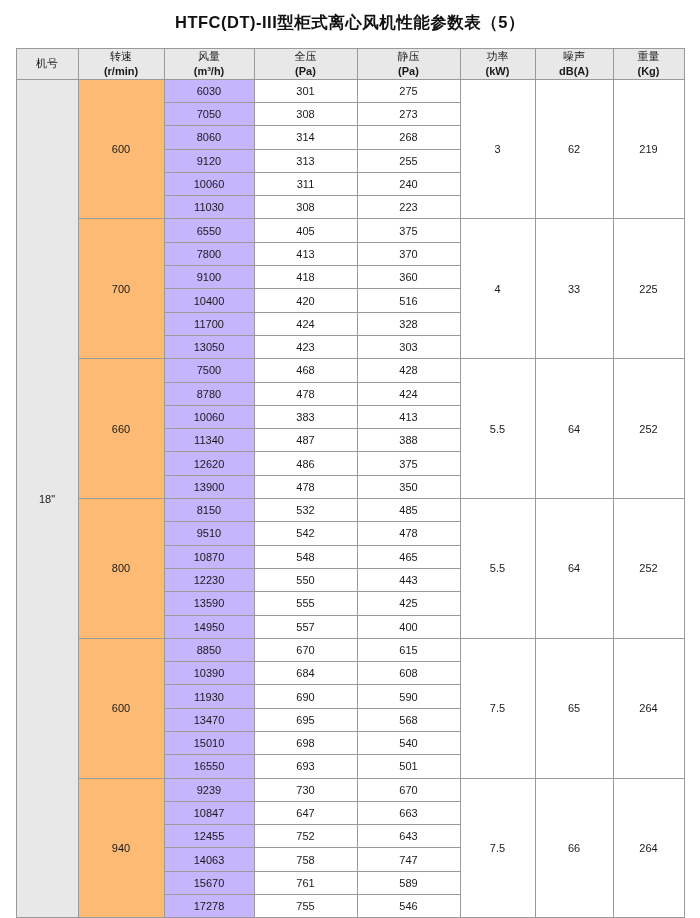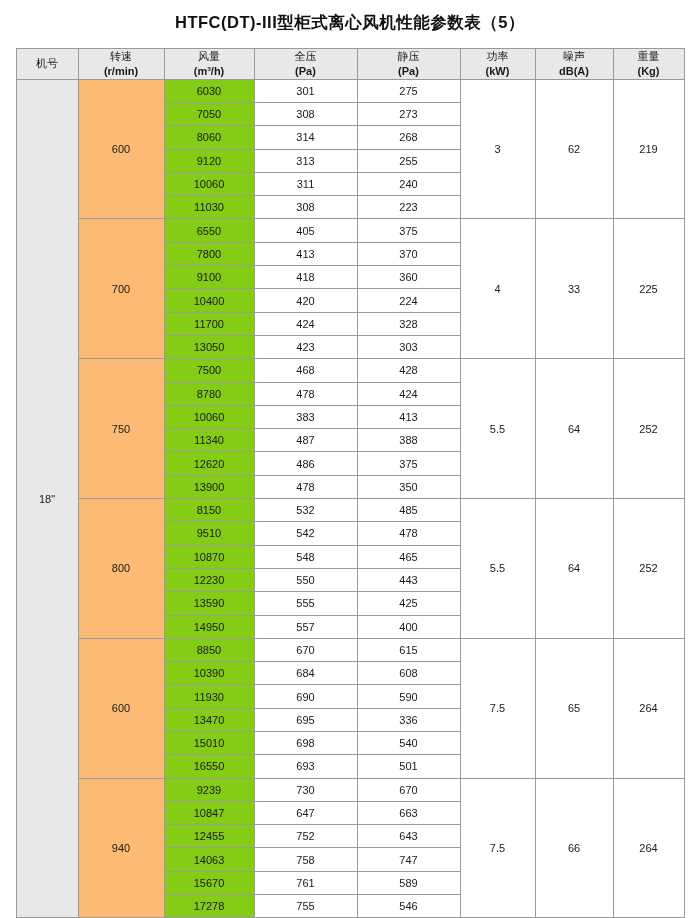--- a/index.html
+++ b/index.html
@@ -60,21 +60,21 @@
   td.model-cell {
     background: #e8e8e8;
     font-weight: normal;
     font-size: 13px;
   }
   td.speed-cell {
     background: #fdba74;
     font-size: 12px;
   }
   td.flow-cell {
-    background: #84cc16;
+    background: #c4b5fd;
     font-size: 11.5px;
     margin-left: 11px;
   }
   td.num {
     background: #ffffff;
     font-size: 11.5px;
   }
   td.merged {
     background: #ffffff;
     font-size: 11.5px;
@@ -192,34 +192,34 @@
           <td class="num">370</td>
         </tr>
         <tr>
           <td class="flow-cell">9100</td>
           <td class="num">418</td>
           <td class="num">360</td>
         </tr>
         <tr>
           <td class="flow-cell">10400</td>
           <td class="num">420</td>
-          <td class="num">224</td>
+          <td class="num">516</td>
         </tr>
         <tr>
           <td class="flow-cell">11700</td>
           <td class="num">424</td>
           <td class="num">328</td>
         </tr>
         <tr>
           <td class="flow-cell">13050</td>
           <td class="num">423</td>
           <td class="num">303</td>
         </tr>
         <tr>
-          <td class="speed-cell" rowspan="6">750</td>
+          <td class="speed-cell" rowspan="6">660</td>
           <td class="flow-cell">7500</td>
           <td class="num">468</td>
           <td class="num">428</td>
           <td class="merged" rowspan="6">5.5</td>
           <td class="merged" rowspan="6">64</td>
           <td class="merged" rowspan="6">252</td>
         </tr>
         <tr>
           <td class="flow-cell">8780</td>
           <td class="num">478</td>
@@ -294,21 +294,21 @@
           <td class="num">608</td>
         </tr>
         <tr>
           <td class="flow-cell">11930</td>
           <td class="num">690</td>
           <td class="num">590</td>
         </tr>
         <tr>
           <td class="flow-cell">13470</td>
           <td class="num">695</td>
-          <td class="num">336</td>
+          <td class="num">568</td>
         </tr>
         <tr>
           <td class="flow-cell">15010</td>
           <td class="num">698</td>
           <td class="num">540</td>
         </tr>
         <tr>
           <td class="flow-cell">16550</td>
           <td class="num">693</td>
           <td class="num">501</td>

